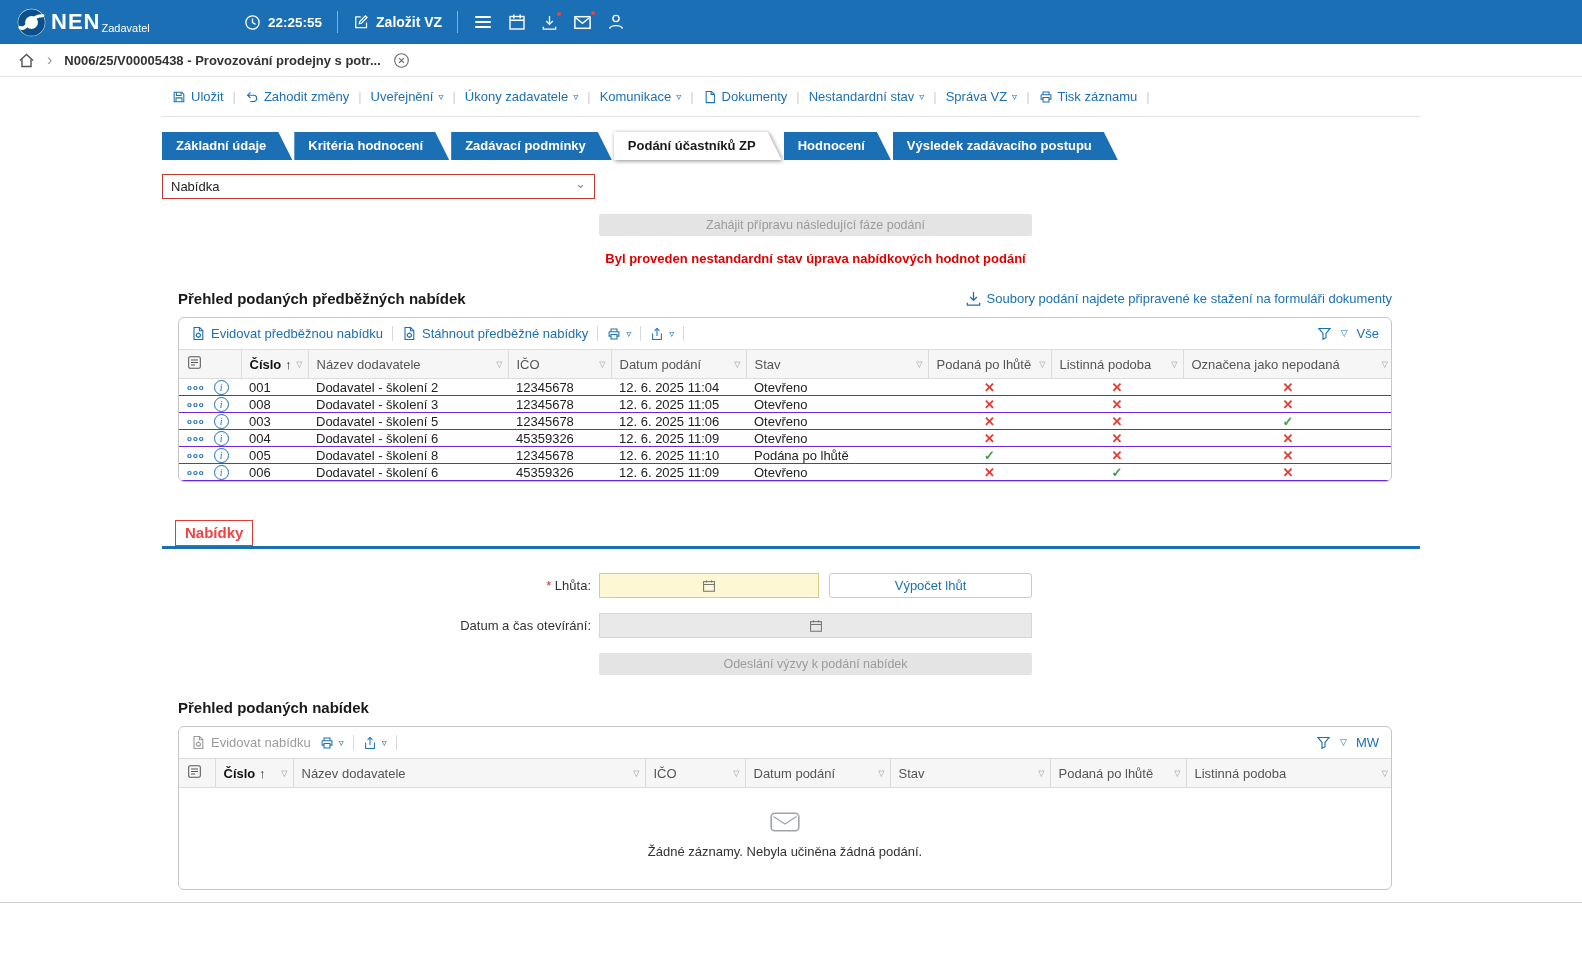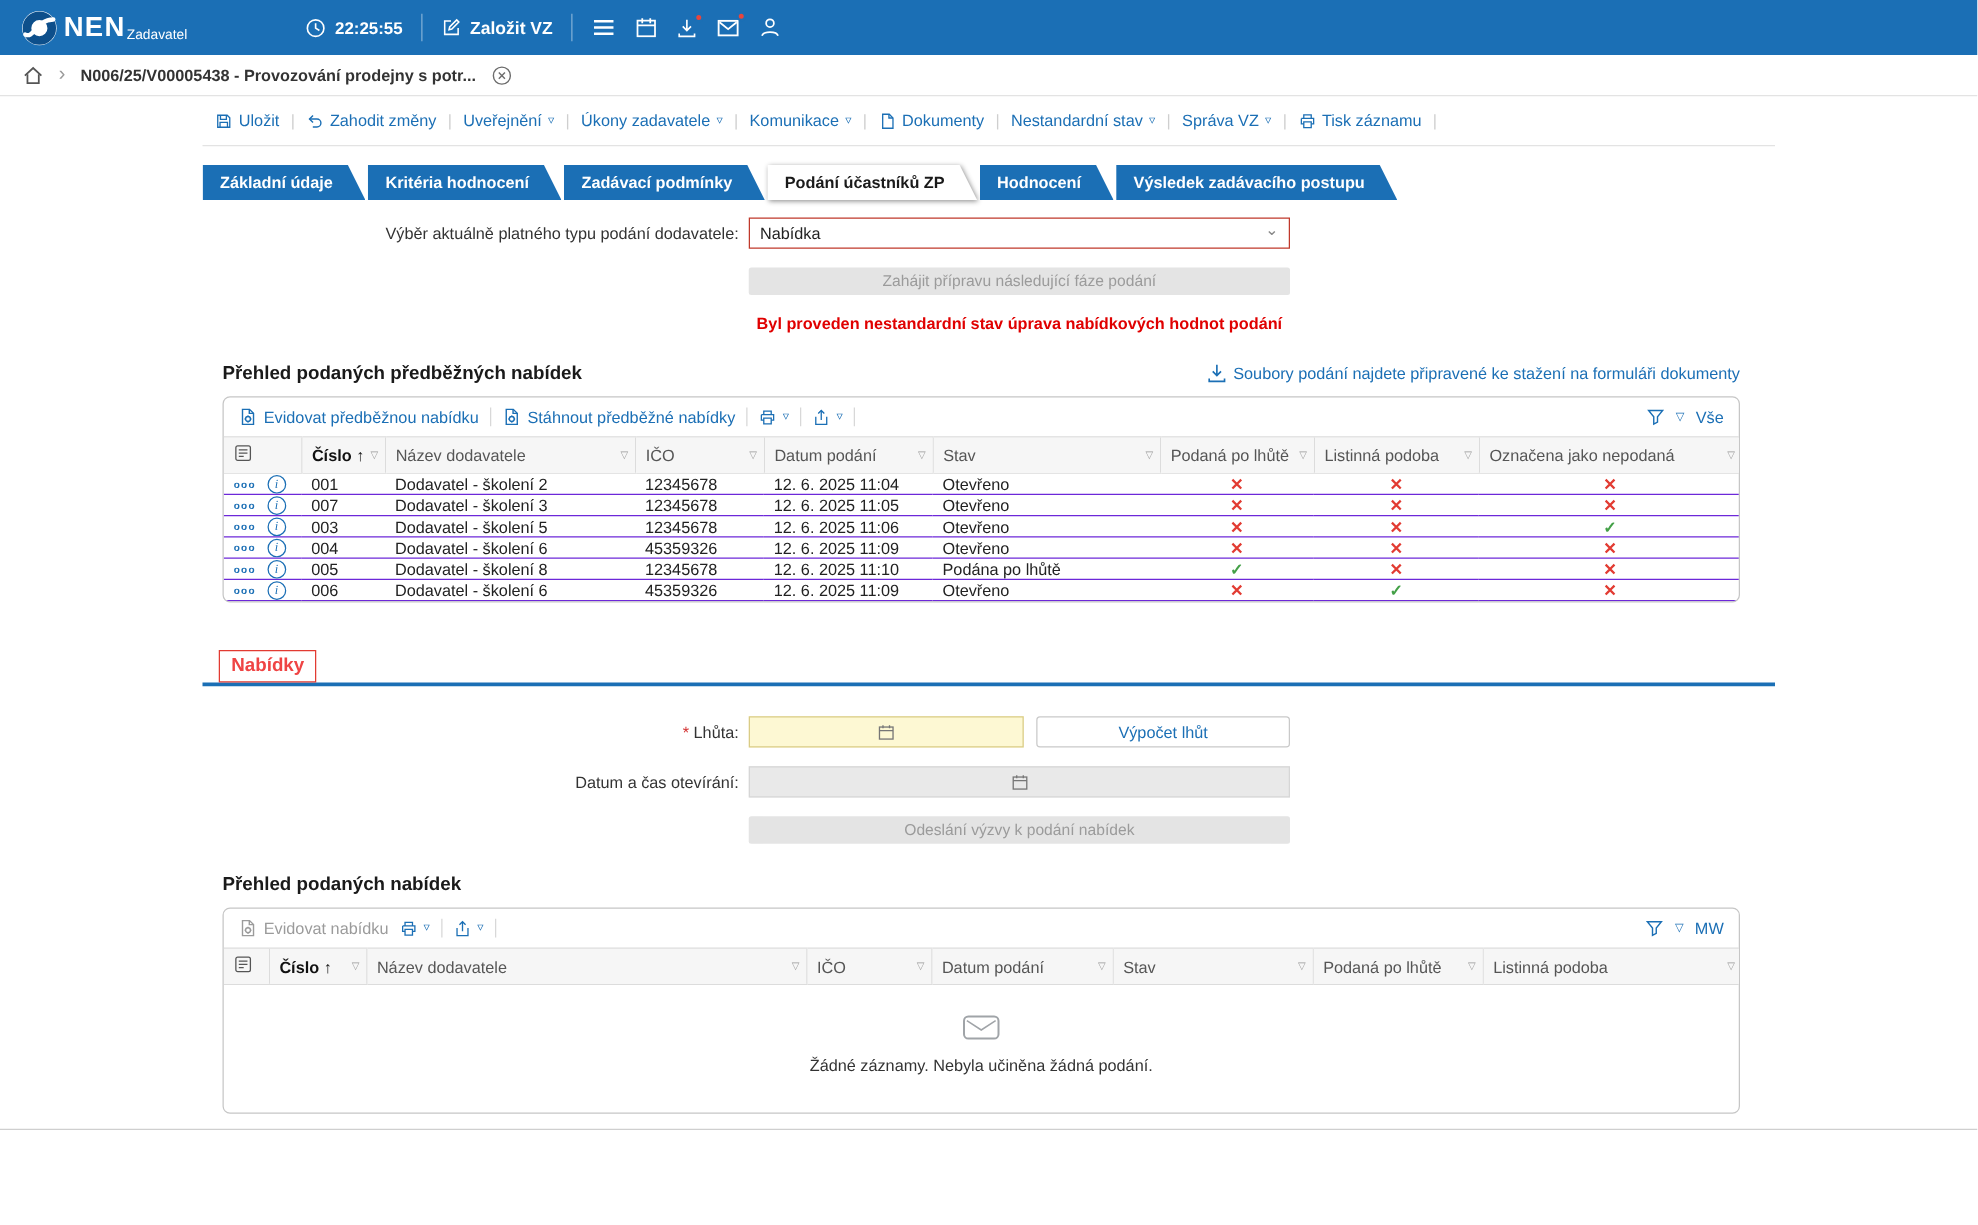--- a/index.html
+++ b/index.html
@@ -290,21 +290,20 @@
       </span>
       <span class="tabw">
         <span class="tab">Hodnocení</span>
       </span>
       <span class="tabw">
         <span class="tab">Výsledek zadávacího postupu</span>
       </span>
     </div>
 
   <div class="form-row" style="margin-top:14px">
-    <label class="form-label"><span>Výběr aktuálně platného typu podání dodavatele:</span></label>
     <div class="form-ctrl">
       <div class="select">
         <span>Nabídka</span>
         <span class="sel-caret">⌄</span>
       </div>
     </div>
   </div>
   <div class="form-row">
     <label class="form-label"></label>
     <div class="form-ctrl">
@@ -425,21 +424,21 @@
             <td>Dodavatel - školení 2</td>
             <td>12345678</td>
             <td>12. 6. 2025 11:04</td>
             <td>Otevřeno</td>
             <td class="cflag"><span class="no">✕</span></td>
             <td class="cflag"><span class="no">✕</span></td>
             <td class="cflag"><span class="no">✕</span></td>
           </tr>
           <tr>
             <td class="td-ic"><span class="row-menu">ooo</span><span class="info-ic">i</span></td>
-            <td>007</td>
+            <td>008</td>
             <td>Dodavatel - školení 3</td>
             <td>12345678</td>
             <td>12. 6. 2025 11:05</td>
             <td>Otevřeno</td>
             <td class="cflag"><span class="no">✕</span></td>
             <td class="cflag"><span class="no">✕</span></td>
             <td class="cflag"><span class="no">✕</span></td>
           </tr>
           <tr>
             <td class="td-ic"><span class="row-menu">ooo</span><span class="info-ic">i</span></td>

